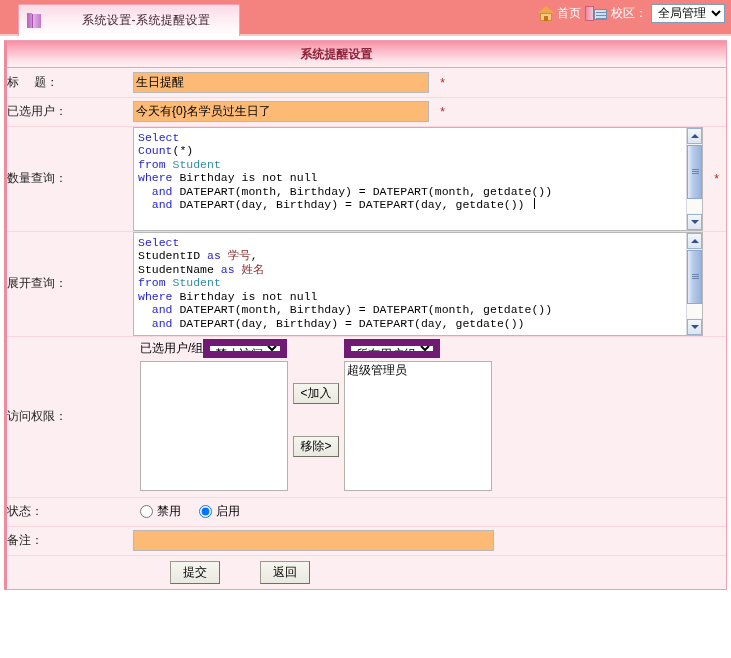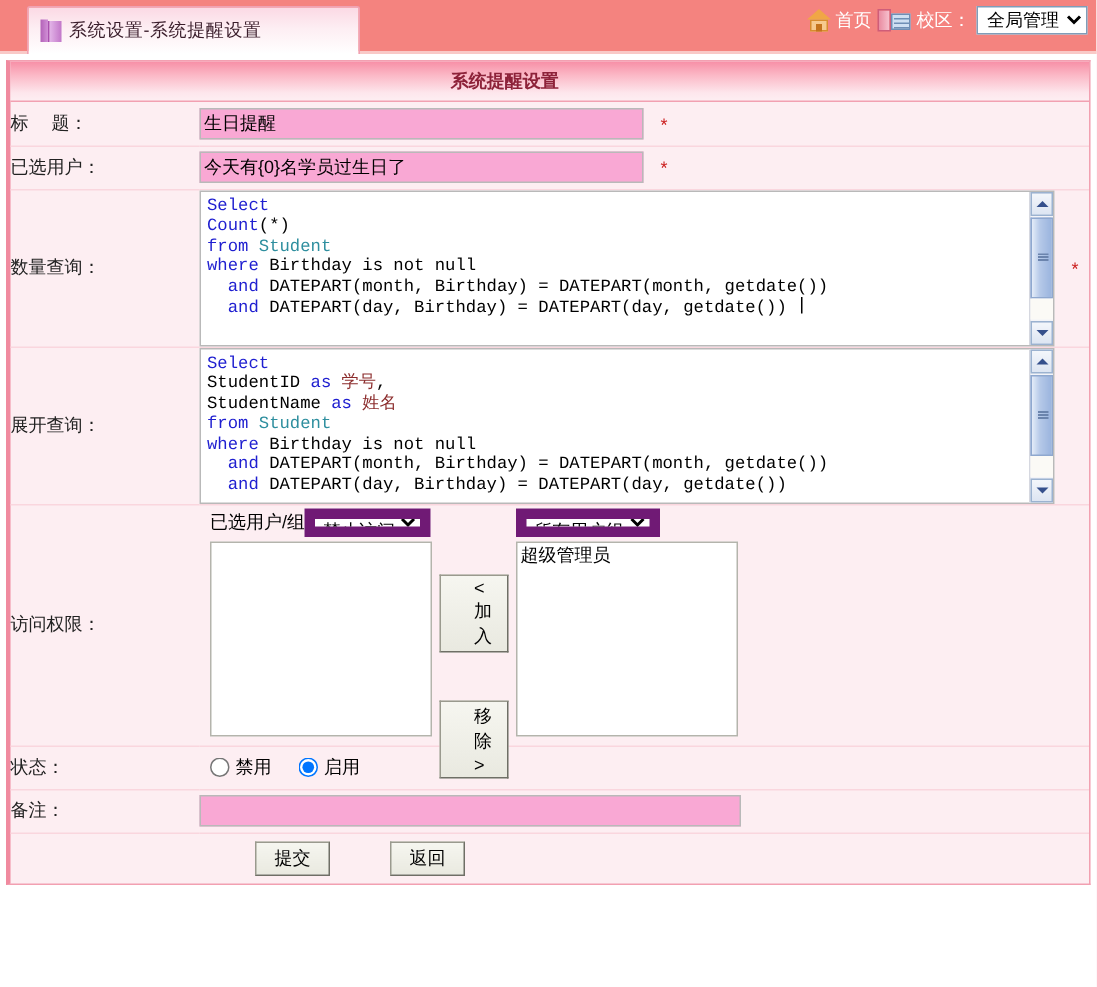--- a/index.html
+++ b/index.html
@@ -32,20 +32,21 @@
     width: 222px;
     height: 32px;
     box-sizing: border-box;
     background: linear-gradient(to bottom, #fbd9e4 0%, #fdeef3 45%, #ffffff 100%);
     border: 1px solid #f0a2b3;
     border-bottom: none;
     border-radius: 2px 2px 0 0;
     display: flex;
     align-items: center;
     padding-left: 8px;
+    gap: 36px;
   }
   .tab-icon {
     width: 13px;
     height: 15px;
     position: relative;
     flex: 0 0 auto;
     margin-right: 6px;
   }
   .tab-icon i {
     position: absolute;
@@ -189,21 +190,21 @@
   }
   .row-h { height: 29px; }
 
   .txt {
     font-family: "Liberation Sans", "DejaVu Sans", sans-serif;
     font-size: 12px;
     height: 17px;
     line-height: 17px;
     padding: 1px 2px;
     border: 1px solid #b9b9b9;
-    background: #f9a8d4;
+    background: #fdba74;
     box-sizing: content-box;
     color: #000;
   }
   .txt.w290 { width: 290px; }
   .txt.w355 { width: 355px; }
   .txt.w80  { width: 80px; font-family: "Liberation Mono", "DejaVu Sans Mono", monospace; }
   .req {
     color: #cc2020;
     font-size: 12px;
     margin-left: 8px;
@@ -346,21 +347,21 @@
     top: 22px;
     width: 46px;
   }
   .btn95 {
     font-family: "Liberation Sans", "DejaVu Sans", sans-serif;
     font-size: 12px;
     background: linear-gradient(to bottom, #f6f6f0 0%, #e9e9e0 100%);
     border: 1px solid #9a9a8e;
     border-right-color: #6f6f66;
     border-bottom-color: #6f6f66;
-    padding: 1px 22px;
+    padding: 1px 6px;
     cursor: pointer;
     color: #000;
     display: block;
     width: 100%;
     box-sizing: border-box;
     text-align: center;
   }
   .btncol .btn95 + .btn95 { margin-top: 32px; }
 
   

